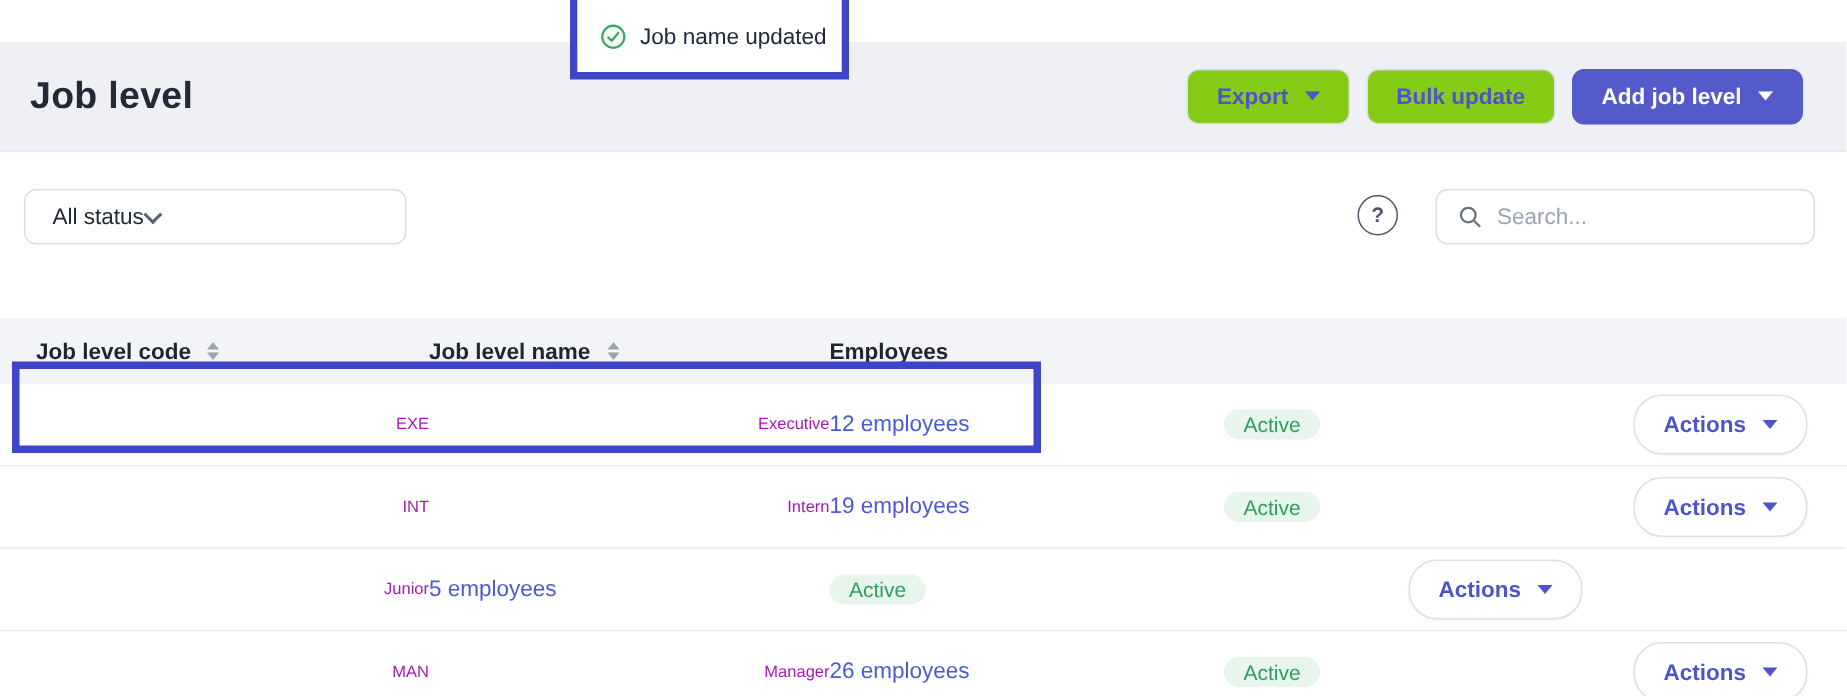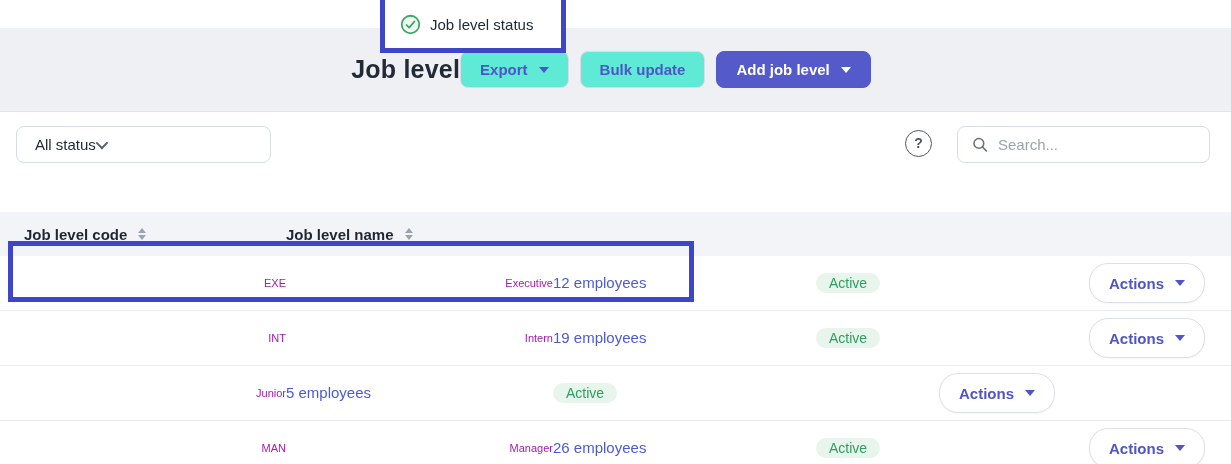--- a/index.html
+++ b/index.html
@@ -1,27 +1,27 @@
 <!DOCTYPE html>
 <html><head>
 <meta charset="utf-8">
 <style>
   * { margin:0; padding:0; box-sizing:border-box; }
   html,body { width:1231px; height:464px; background:#ffffff;
     font-family:"Liberation Sans", sans-serif; color:#272d38; overflow:hidden; }
   .page { position:relative; width:1231px; height:464px; background:#ffffff; }
 
   
-  .header-band { position:absolute; top:28px; left:0; right:0; height:84px;
+  .header-band { position:absolute; top:28px; left:0; right:0; height:73px;
     background:#eef0f4; border-bottom:1px solid #e0e4ea;
-    display:flex; align-items:center; justify-content:center;
+    display:flex; align-items:center; justify-content:space-between;
     padding:0 29px 0 20px; }
   .page-title { font-size:25px; font-weight:bold; color:#222a38; letter-spacing:.2px; }
   .header-actions { display:flex; align-items:center; gap:11px; }
-  .btn { height:37px; border-radius:8px; border:1px solid #d9dde6; background:#5eead4;
+  .btn { height:37px; border-radius:8px; border:1px solid #d9dde6; background:#84cc16;
     color:#4f55c8; font-size:15px; font-weight:bold; padding:0 19px;
     display:inline-flex; align-items:center; justify-content:center; cursor:pointer;
     font-family:"Liberation Sans", sans-serif; }
   .btn-primary { background:#545ac9; border-color:#545ac9; color:#ffffff; }
   .caret-down { display:inline-block; width:0; height:0; margin-left:11px;
     border-left:5px solid transparent; border-right:5px solid transparent;
     border-top:6px solid currentColor; }
 
   
   .toast-annotation { position:absolute; left:380px; top:-8px; width:186px; height:61px;
@@ -94,21 +94,21 @@
       </button>
     </div>
   </div>
 
   <div class="toast-annotation">
     <div class="toast">
       <svg width="21" height="21" viewBox="0 0 24 24">
         <circle cx="12" cy="12" r="10" fill="#f0faf3" stroke="#3ba563" stroke-width="2"></circle>
         <path d="M7.5 12.6l3 3 6-7" stroke="#3ba563" stroke-width="2" fill="none" stroke-linecap="round" stroke-linejoin="round"></path>
       </svg>
-      <span class="toast-text">Job level status</span>
+      <span class="toast-text">Job name updated</span>
     </div>
   </div>
 
   <div class="select-box">
     <span class="select-value">All status</span>
     <span class="chevron"></span>
   </div>
   <button class="help-btn">?</button>
   <div class="search-box">
     <svg width="19" height="19" viewBox="0 0 24 24">
@@ -126,20 +126,23 @@
             <i class="up"></i>
             <i class="dn"></i>
           </span>
       </div>
       <div class="th">
         <span>Job level name</span>
         <span class="sort">
             <i class="up"></i>
             <i class="dn"></i>
           </span>
+      </div>
+      <div class="th">
+        <span>Employees</span>
       </div>
       <div class="th"></div>
     </div>
 
     <div class="trow tbody-row">
       <div class="cell">EXE</div>
       <div class="cell">Executive</div>
       <div><a class="link">12 employees</a></div>
       <div><span class="badge">Active</span></div>
       <div class="actions-cell">

